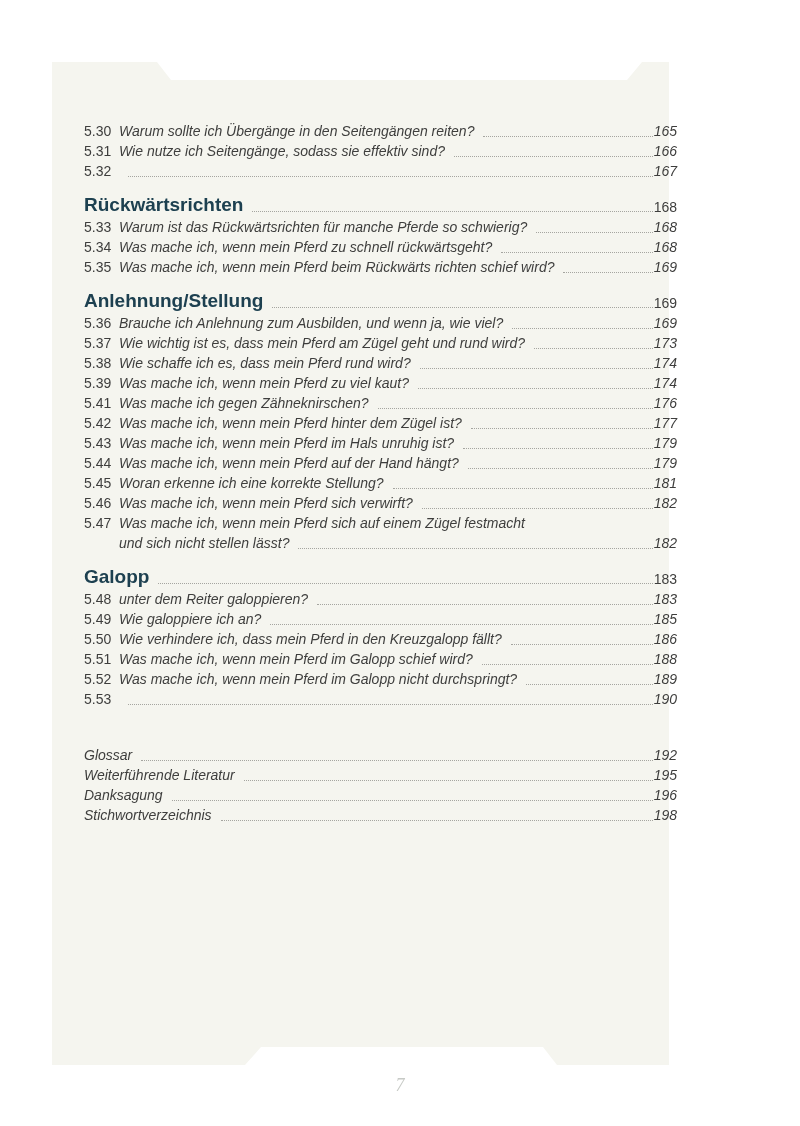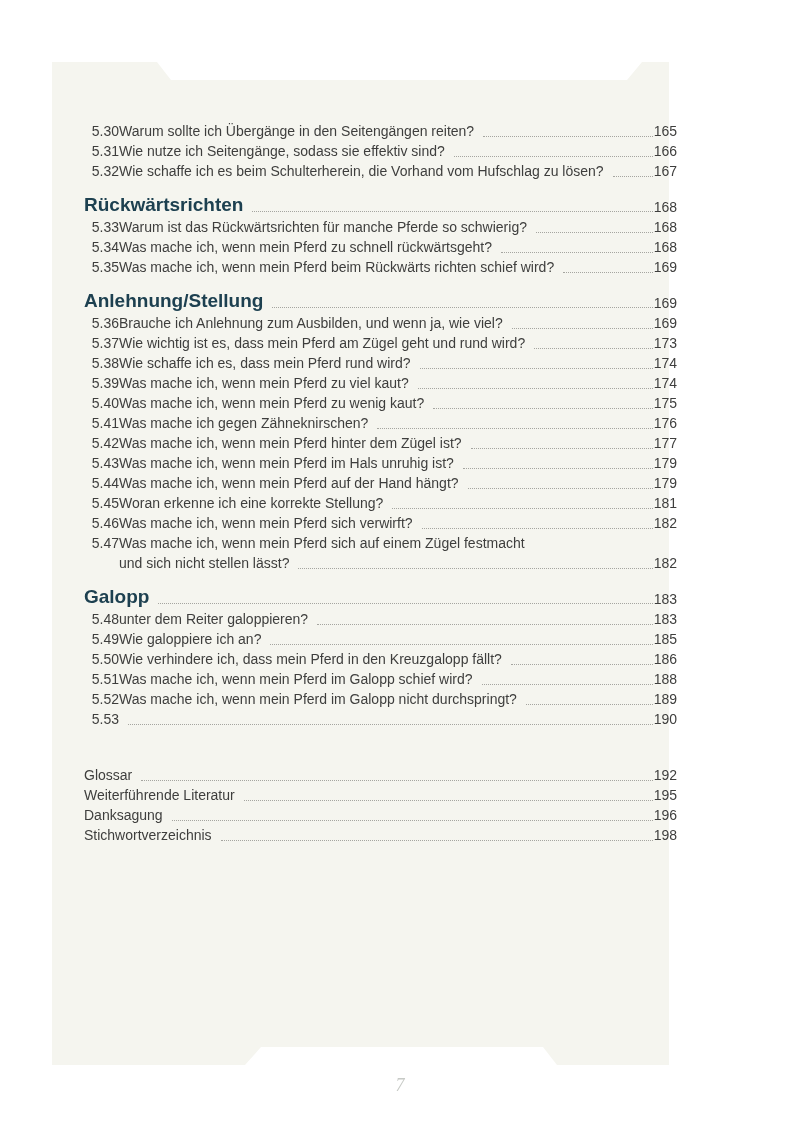--- a/index.html
+++ b/index.html
@@ -17,40 +17,39 @@
     font-family:"Liberation Sans","DejaVu Sans",sans-serif;
     color:var(--ink);
     overflow:hidden;
   }
   .page{position:relative;width:800px;height:1126px;}
   .panel{
     position:absolute;left:52px;top:62px;width:617px;height:1003px;
     background:var(--panel);
     clip-path:polygon(0px 0px,105px 0px,119px 18px,575px 18px,590px 0px,695px 0px,
                       695px 1003px,505px 1003px,491px 985px,209px 985px,193px 1003px,0px 1003px);
-    text-align:right;
   }
   .toc{
     position:absolute;left:32px;top:59px;width:593px;
     font-size:14px;line-height:20px;
   }
   .section{margin-top:12px;}
   .section:first-child{margin-top:0;}
   .hrow{
     display:flex;flex-wrap:nowrap;align-items:stretch;
     font-size:19px;line-height:24px;font-weight:bold;color:var(--head);
   }
   .hrow .pg{
     font-size:14px;font-weight:normal;color:var(--ink);
     align-self:flex-end;line-height:20px;
   }
   .row{display:flex;flex-wrap:nowrap;}
   .num{flex:none;width:35px;}
   .rbody{flex:1;min-width:0;}
-  .tline{display:flex;flex-wrap:nowrap;}
+  .tline{display:flex;flex-wrap:nowrap;font-style:italic;}
   .txt{flex:none;white-space:nowrap;}
   .leader{
     flex:1;min-width:12px;
     border-bottom:1px dotted var(--leader);
     align-self:flex-end;
     margin:0 1px 4px 9px;
   }
   .hrow .leader{margin-bottom:5px;}
   .pg{flex:none;white-space:nowrap;}
   .backmatter{margin-top:36px;}
@@ -87,21 +86,20 @@
                 <span class="txt">Wie nutze ich Seitengänge, sodass sie effektiv sind?</span>
                 <span class="leader"></span>
                 <span class="pg">166</span>
               </div>
             </div>
           </div>
           <div class="row">
             <span class="num">5.32</span>
             <div class="rbody">
               <div class="tline">
-                <span class="txt">Wie schaffe ich es beim Schulterherein, die Vorhand vom Hufschlag zu lösen?</span>
                 <span class="leader"></span>
                 <span class="pg">167</span>
               </div>
             </div>
           </div>
         </div>
         <div class="section">
           <div class="hrow">
             <span class="txt">Rückwärtsrichten</span>
             <span class="leader"></span>
@@ -174,30 +172,20 @@
               </div>
             </div>
           </div>
           <div class="row">
             <span class="num">5.39</span>
             <div class="rbody">
               <div class="tline">
                 <span class="txt">Was mache ich, wenn mein Pferd zu viel kaut?</span>
                 <span class="leader"></span>
                 <span class="pg">174</span>
-              </div>
-            </div>
-          </div>
-          <div class="row">
-            <span class="num">5.40</span>
-            <div class="rbody">
-              <div class="tline">
-                <span class="txt">Was mache ich, wenn mein Pferd zu wenig kaut?</span>
-                <span class="leader"></span>
-                <span class="pg">175</span>
               </div>
             </div>
           </div>
           <div class="row">
             <span class="num">5.41</span>
             <div class="rbody">
               <div class="tline">
                 <span class="txt">Was mache ich gegen Zähneknirschen?</span>
                 <span class="leader"></span>
                 <span class="pg">176</span>

